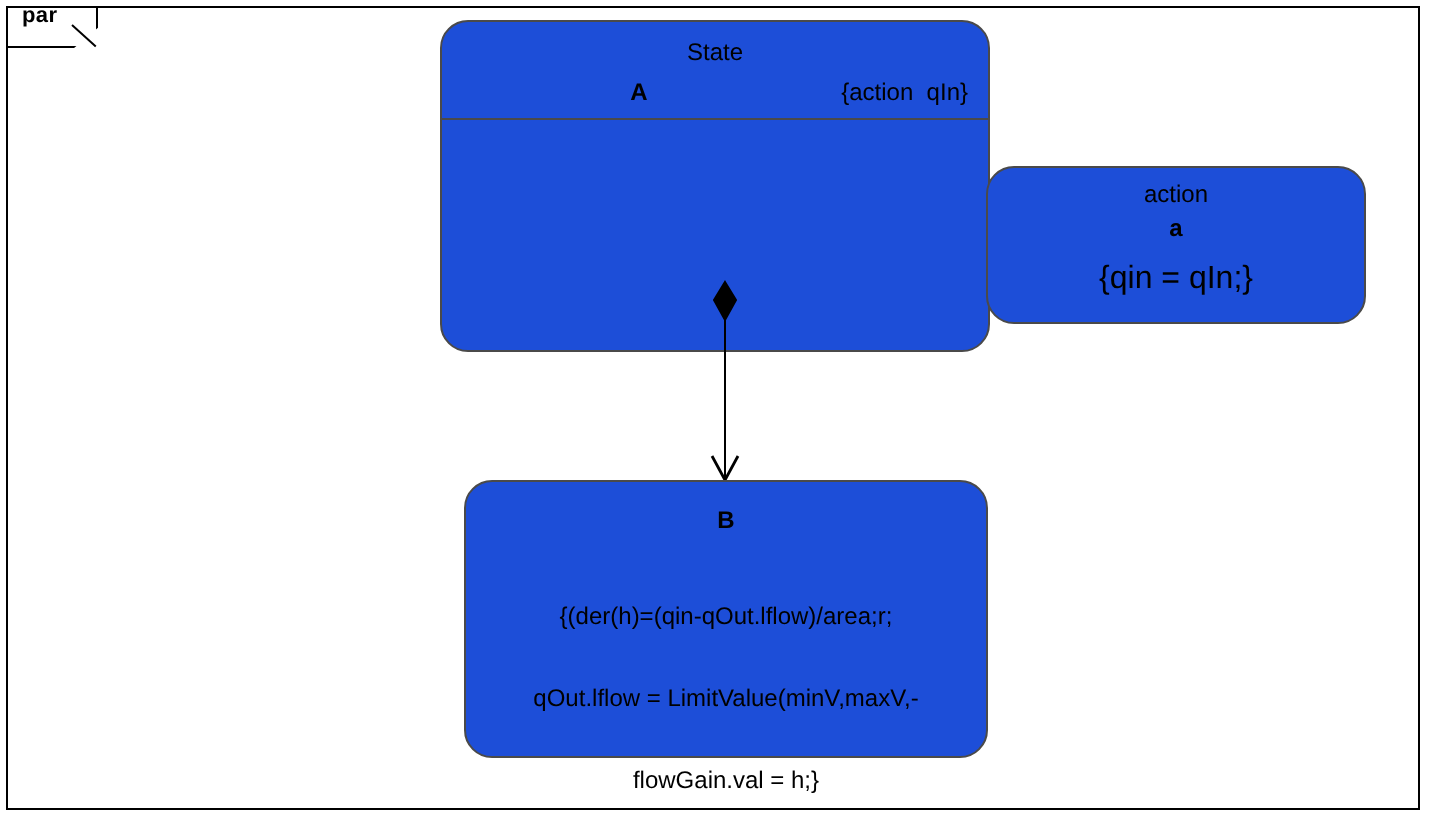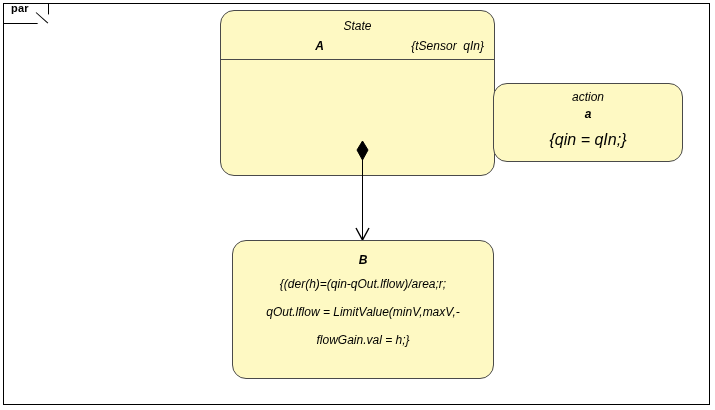--- a/index.html
+++ b/index.html
@@ -69,25 +69,24 @@
     width: 16px;
     height: 1px;
     background: #000000;
     transform: rotate(42deg);
     transform-origin: left center;
   }
 
   
   .state-box {
     position: absolute;
-    background: #fef9c3;
+    background: #1d4ed8;
     border: 1px solid #4a4a4a;
     border-radius: 14px;
     box-sizing: border-box;
-    font-style: italic;
   }
 
   
   #state-a {
     left: 220px;
     top: 10px;
     width: 275px;
     height: 166px;
   }
   .state-a-header {
@@ -208,20 +207,21 @@
     left: 6px;
     right: 6px;
     top: 35px;
     text-align: center;
     font-size: 12px;
     color: #000000;
     line-height: 17px;
   }
   .state-b-body .blk {
     margin-bottom: 11px;
+    margin-top: 24px;
   }
   .state-b-body .blk:last-child {
     margin-bottom: 0;
   }
 
   
   .connector {
     position: absolute;
     left: 345px;
     top: 140px;
@@ -241,21 +241,21 @@
   <div class="tab-diagonal"></div>
   <div class="frame-tab-inner">
     <span class="frame-tab-label">par</span>
   </div>
 
   <div class="state-box" id="state-a">
     <div class="state-a-header">
       <div class="state-a-stereotype">State</div>
       <div class="state-a-namerow">
         <div class="state-a-name">A</div>
-        <div class="state-a-constraint">{tSensor  qIn}</div>
+        <div class="state-a-constraint">{action  qIn}</div>
       </div>
     </div>
     <div class="state-a-divider"></div>
 
     <div class="state-box" id="state-action">
       <div class="action-stereotype">action</div>
       <div class="action-name">a</div>
       <div class="action-body">{qin = qIn;}</div>
     </div>
   </div>

